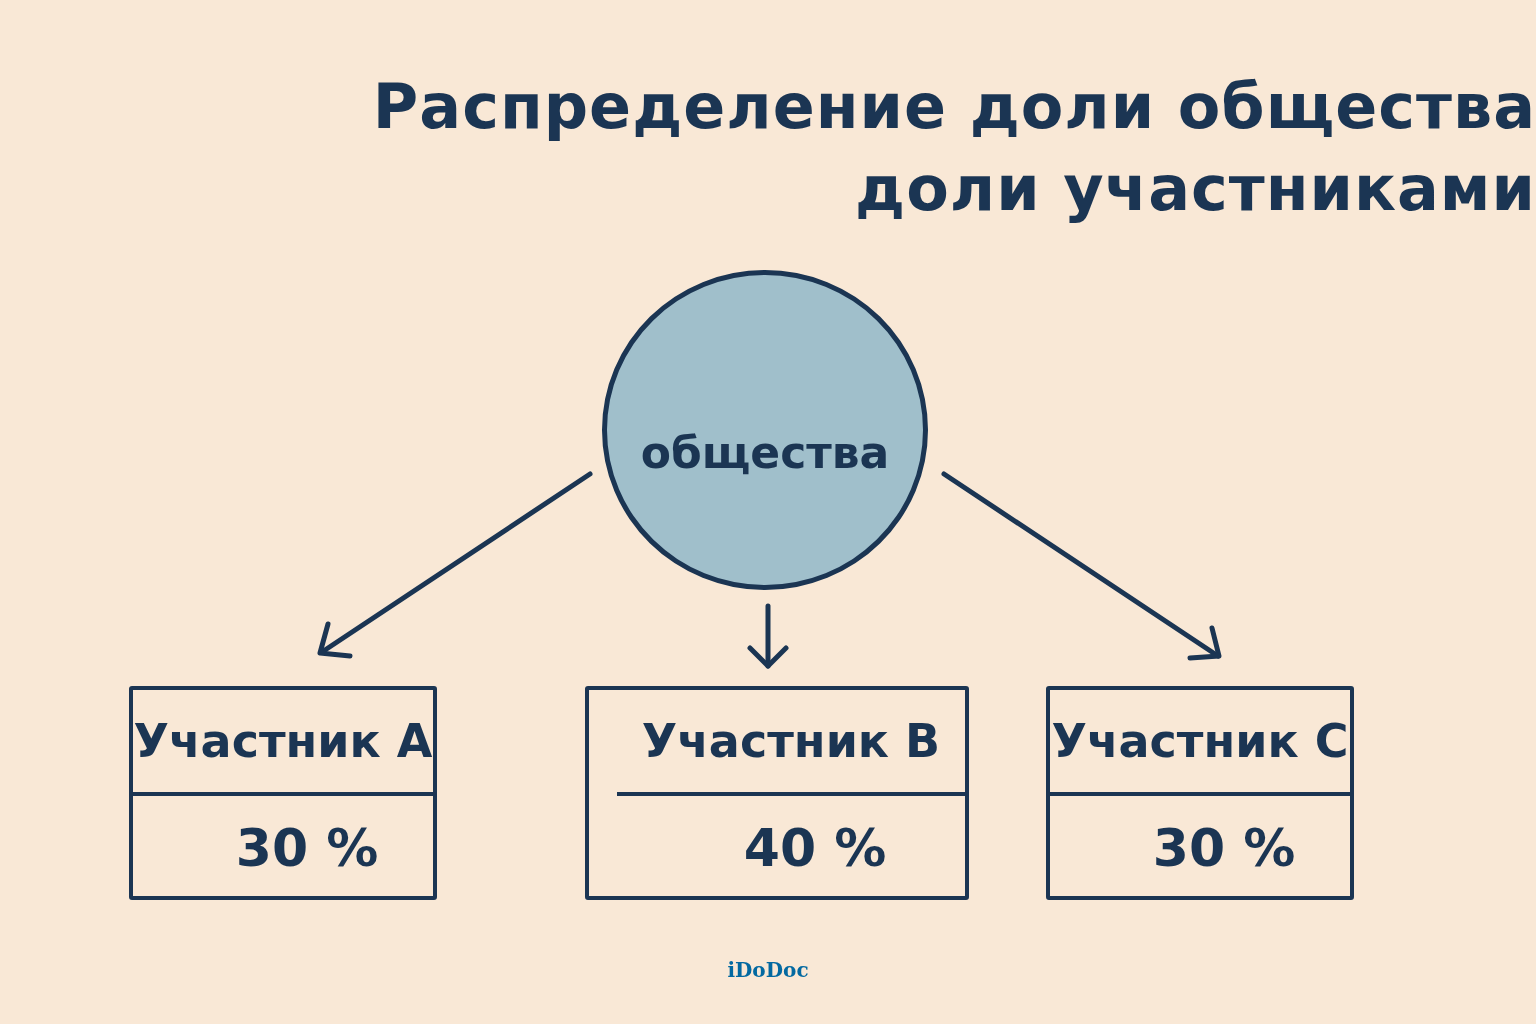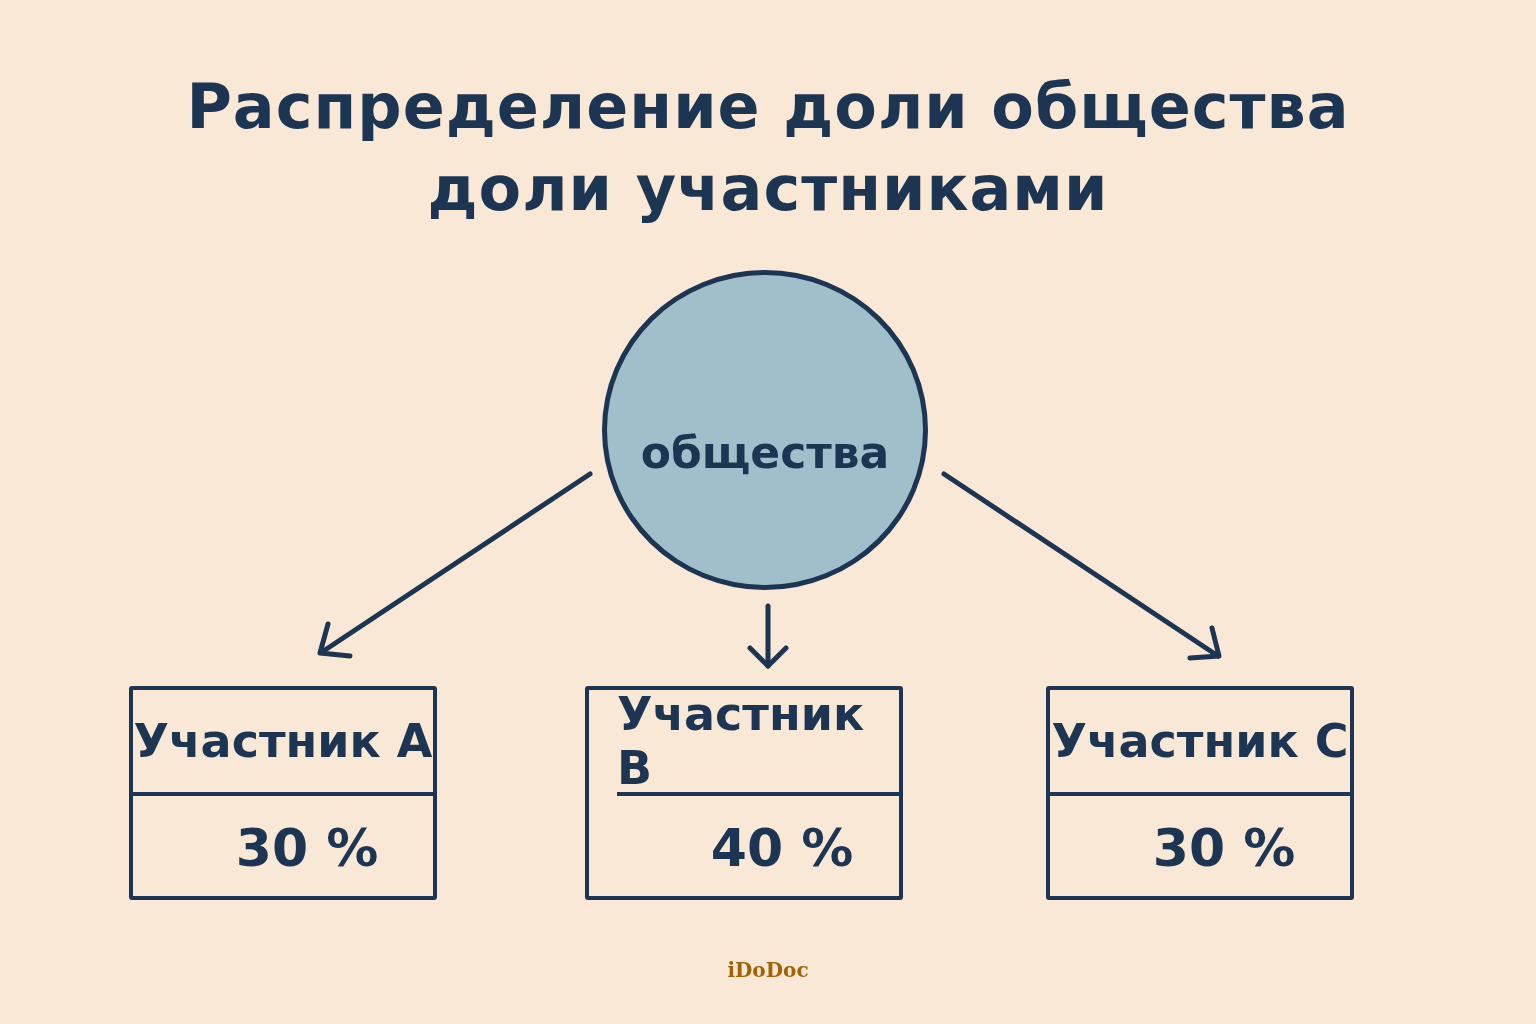--- a/index.html
+++ b/index.html
@@ -1,21 +1,21 @@
 <!DOCTYPE html>
 <html><head>
 <meta charset="utf-8">
 <style>
   html, body { margin:0; padding:0; }
   body {
     width:1536px; height:1024px; background:#f9e8d6; position:relative; overflow:hidden;
     font-family:"DejaVu Sans", sans-serif; color:#1b3553;
   }
   .title {
-    position:absolute; left:0; top:66px; width:1536px; text-align:center;
+    position:absolute; left:0; top:66px; width:1536px; text-align:right;
     font-size:62px; font-weight:bold; line-height:82px; letter-spacing:1px;
   }
   svg.lines { position:absolute; left:0; top:0; }
   .circle {
     position:absolute; left:602px; top:270px; width:326px; height:320px;
     border-radius:50%; background:#a0bfcb; border:5px solid #1b3553; box-sizing:border-box;
   }
   .circle .t1 { position:absolute; top:82px; width:100%; text-align:center; font-size:56px; font-weight:bold; }
   .circle .t2 { position:absolute; top:152px; width:100%; text-align:center; font-size:44px; font-weight:bold; }
   .box {
@@ -25,21 +25,21 @@
   .box .name {
     height:102px; border-bottom:4px solid #1b3553; display:flex; align-items:center; justify-content:center;
     font-size:46px; font-weight:bold;
   }
   .box .pct {
     height:104px; display:flex; align-items:center; justify-content:center;
     font-size:52px; font-weight:bold;margin-left:48px;
   }
   .brand {
     position:absolute; top:958px; width:1536px; text-align:center;
-    font-family:"DejaVu Serif", serif; font-size:20px; font-weight:bold; color:#a16207;
+    font-family:"DejaVu Serif", serif; font-size:20px; font-weight:bold; color:#0369a1;
   }
 </style>
 </head>
 <body>
 
 <div class="title">
   <div>Распределение доли общества</div>
   <div>доли участниками</div>
 </div>
 
@@ -55,21 +55,21 @@
 </svg>
 
 <div class="circle">
   <div class="t2">общества</div>
 </div>
 
 <div class="box" style="left:129px;">
   <div class="name">Участник A</div>
   <div class="pct">30 %</div>
 </div>
-<div class="box" style="left:585px; width:318px;padding-left:28px;">
+<div class="box" style="left:585px; width:384px;padding-left:28px;">
   <div class="name">Участник B</div>
   <div class="pct">40 %</div>
 </div>
 <div class="box" style="left:1046px;">
   <div class="name">Участник C</div>
   <div class="pct">30 %</div>
 </div>
 
 <div class="brand">iDoDoc</div>
 

